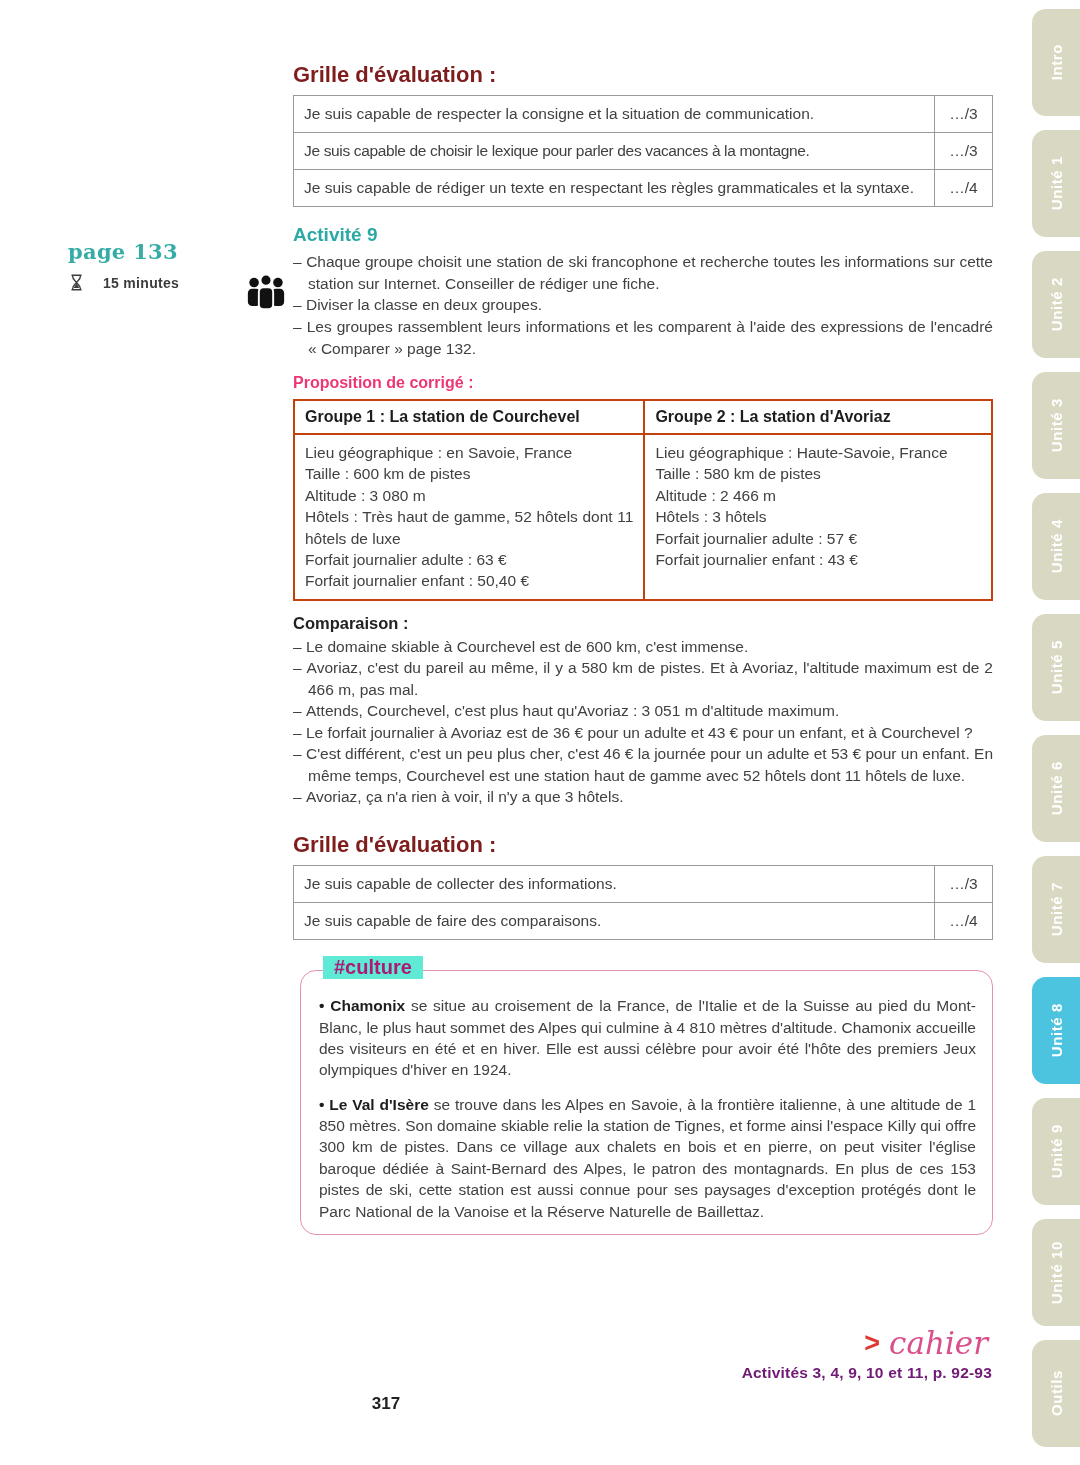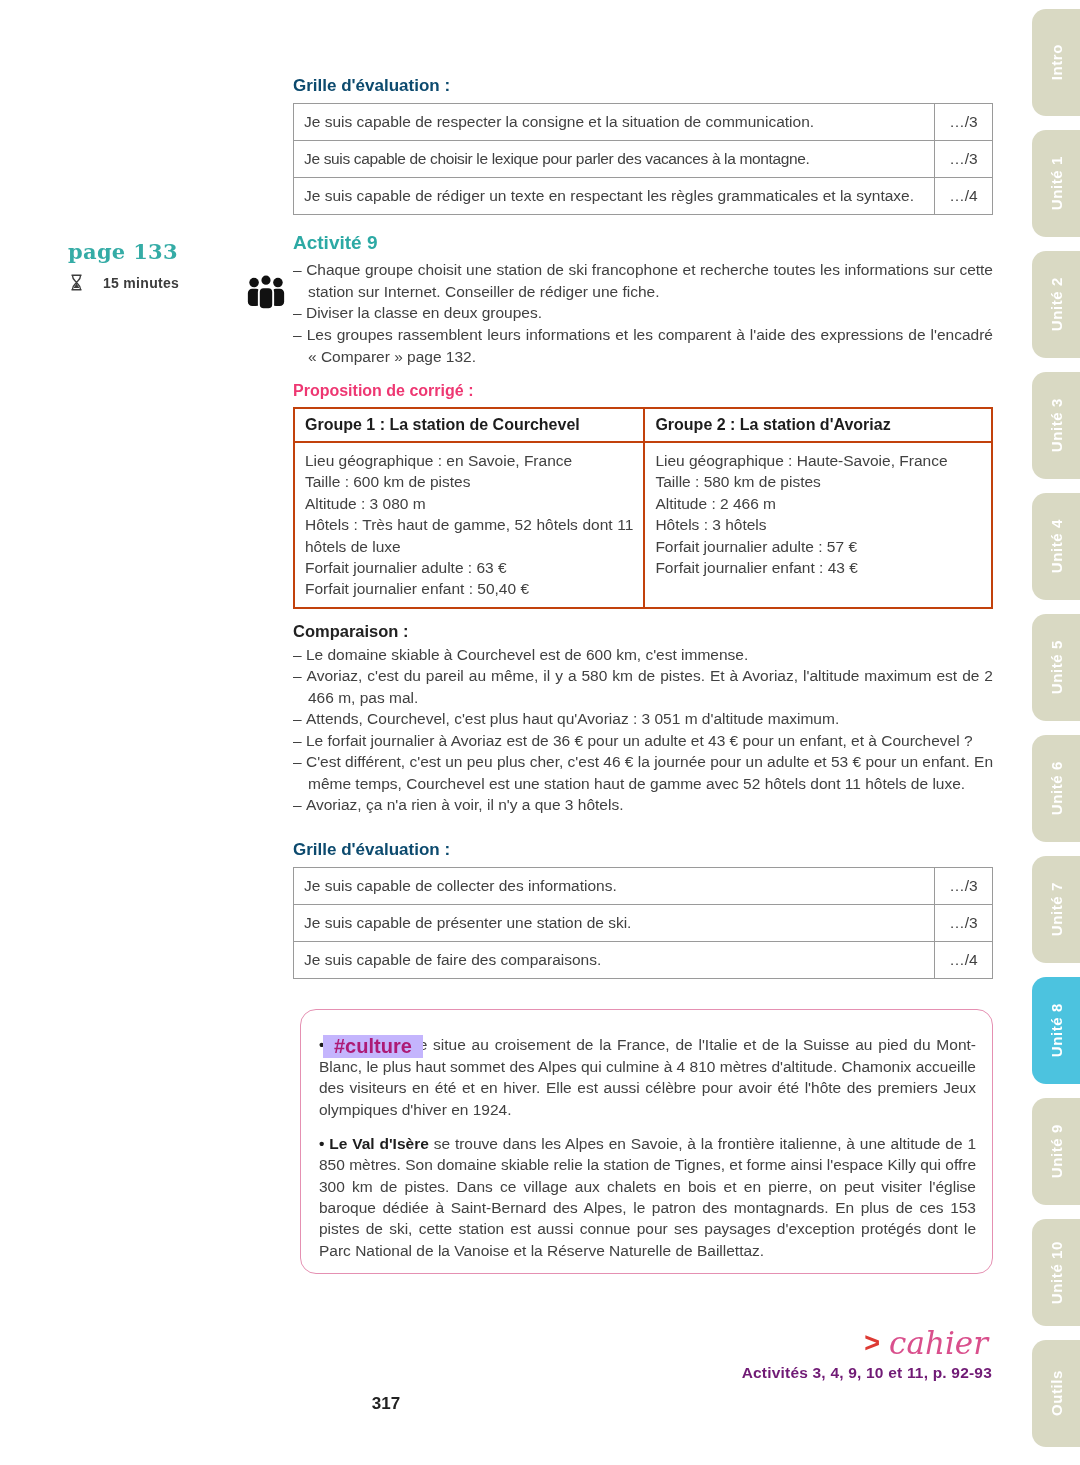--- a/index.html
+++ b/index.html
@@ -6,21 +6,21 @@
   html,body { margin:0; padding:0; background:#e9e9e9; }
   .page {
     position:relative; width:1080px; height:1465px; margin:0 auto;
     background:#ffffff; overflow:hidden;
     font-family:"Liberation Sans", sans-serif; color:#414141;
   }
 
   
   .main { position:absolute; left:293px; top:62px; width:700px; }
 
-  .block-title { font-size:17px; font-weight:bold; color:#0c4a6e; margin:14px 0 7px 0; }
+  .block-title { font-size:22px; font-weight:bold; color:#7f1d1d; margin:0 0 7px 0; }
 
   table.eval-table { width:100%; border-collapse:collapse; margin:0; }
   table.eval-table td {
     border:1px solid #9a9a9a; font-size:15.5px; line-height:1.3;
     color:#414141; padding:8px 10px; text-align:left;
   }
   table.eval-table td.score { width:58px; text-align:center; padding:8px 4px; }
   td.condensed { letter-spacing:-0.35px; }
 
   .activity-title { color:#2ca9a4; font-size:19px; font-weight:bold; margin:17px 0 5px 0; }
@@ -43,22 +43,22 @@
 
   .eval2-title { margin-top:24px; }
 
   
   .culture-box {
     position:relative; margin-top:30px; margin-left:7px;
     border:1.6px solid #e590b2; border-radius:16px;
     padding:24px 16px 12px 18px;
   }
   .culture-title {
-    position:absolute; top:-15px; left:22px; background:#c4b5fd;
-    padding:0 11px; color:#ad1a75; font-size:20px; font-weight:bold;margin-top:40px;
+    position:absolute; top:-15px; left:22px; background:#5eead4;
+    padding:0 11px; color:#ad1a75; font-size:20px; font-weight:bold;
   }
   .culture-item { font-size:15.5px; line-height:1.38; text-align:justify; margin:0 0 13px 0; }
   .culture-item:last-child { margin-bottom:0; }
   .culture-bullet { font-weight:bold; color:#1d1d1d; }
   .culture-term { font-weight:bold; color:#1d1d1d; }
 
   
   .page-ref {
     position:absolute; left:68px; top:239px;
     font-family:"DejaVu Serif", serif; font-weight:bold;
@@ -201,24 +201,20 @@
     </div>
 
     <div class="block-title eval2-title">Grille d'évaluation :</div>
     <table class="eval-table">
       <tbody>
         <tr>
           <td>Je suis capable de collecter des informations.</td>
           <td class="score">…/3</td>
         </tr>
         <tr>
-          <td>Je suis capable de présenter une station de ski.</td>
-          <td class="score">…/3</td>
-        </tr>
-        <tr>
           <td>Je suis capable de faire des comparaisons.</td>
           <td class="score">…/4</td>
         </tr>
       </tbody>
     </table>
 
     <div class="culture-box">
       <div class="culture-title">#culture</div>
       <p class="culture-item">
         <span class="culture-bullet">• </span><span class="culture-term">Chamonix</span>

